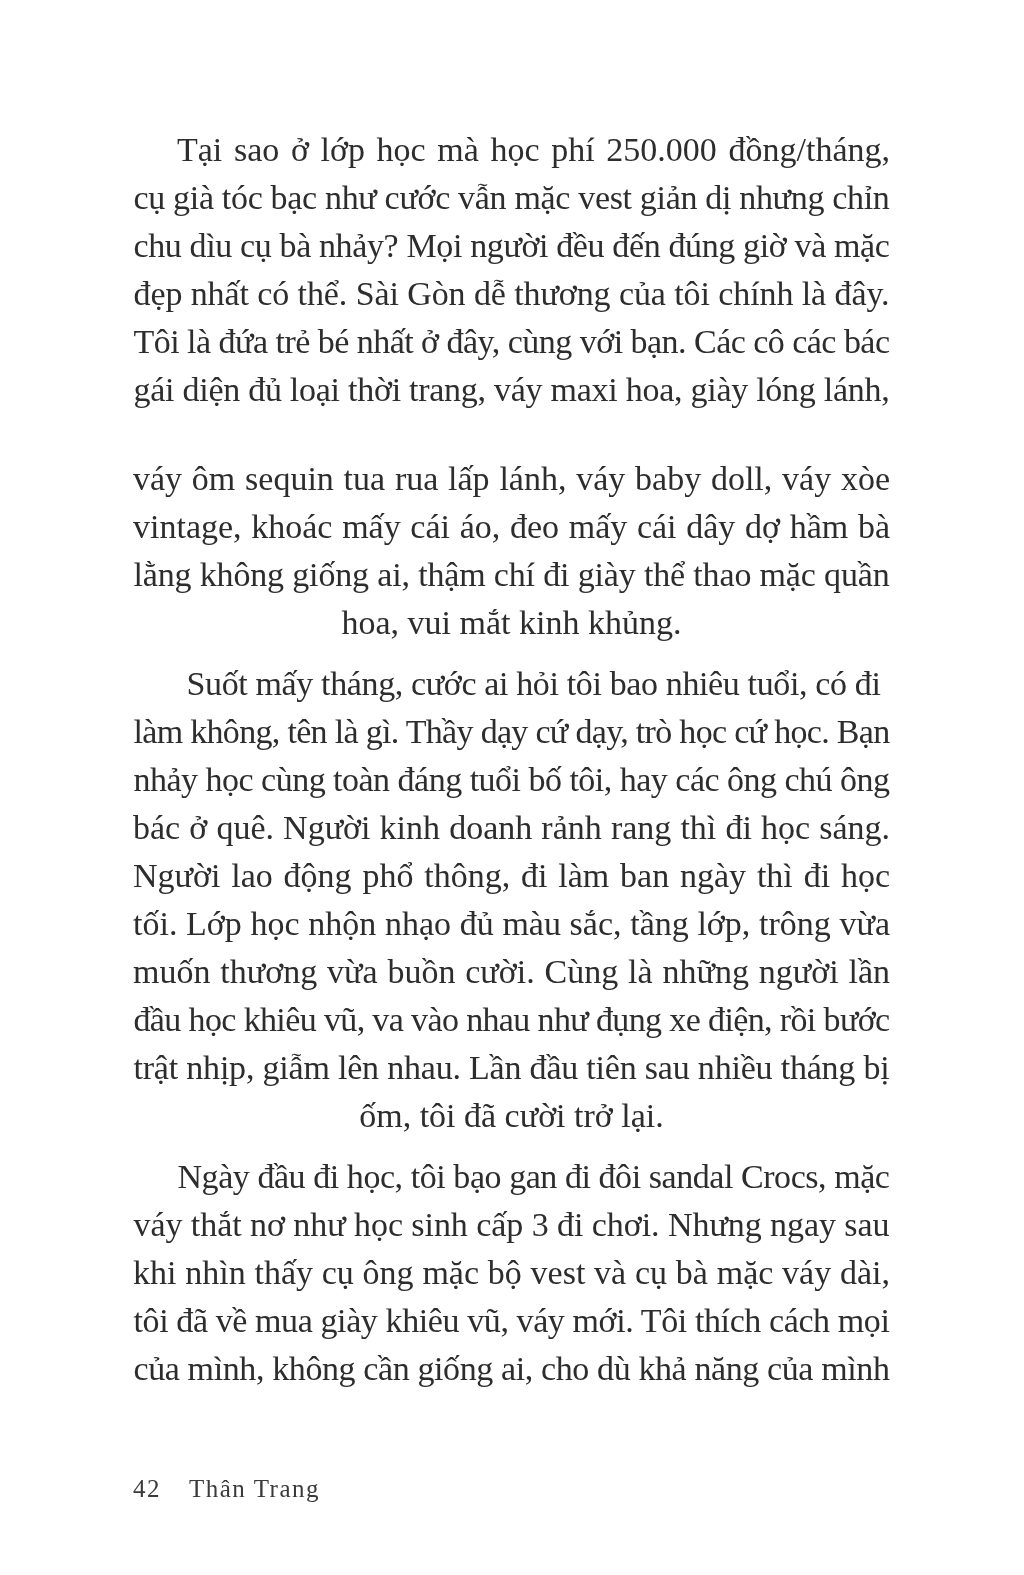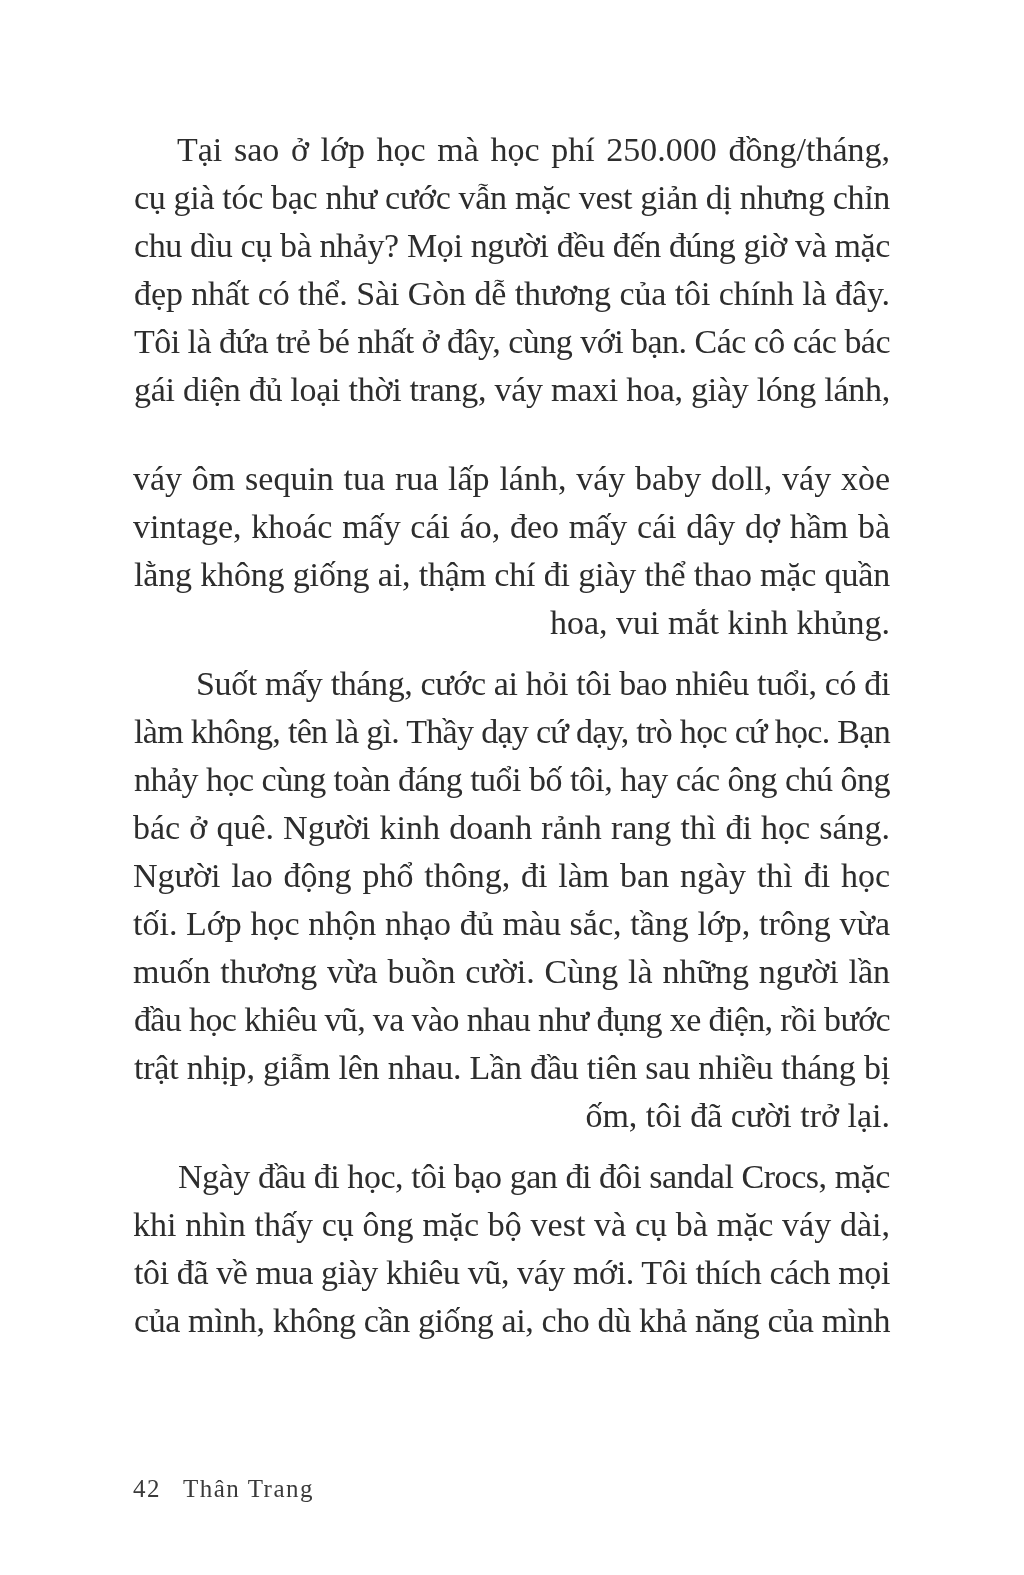--- a/index.html
+++ b/index.html
@@ -17,30 +17,30 @@
     top: 126px;
     width: 757px;
   }
   .paragraph + .paragraph { margin-top: 13px; }
   .line {
     font-size: 34px;
     line-height: 48px;
     height: 48px;
     color: #2d2d2d;
     white-space: nowrap;
-    text-align: right;
+    text-align: center;
   }
   .line.indent { padding-left: 44px; }
   .page-footer {
     position: absolute;
     left: 133px;
     top: 1474px;
     display: flex;
     align-items: baseline;
-    gap: 22px;
+    gap: 28px;
     font-size: 25px;
     line-height: 30px;
     color: #3a3a3a;
     letter-spacing: 1.5px;
   }
 </style>
 </head>
 <body>
 
 <main class="text-block">
@@ -63,20 +63,21 @@
       <div class="line" style="word-spacing: 0.610795px;">bác ở quê. Người kinh doanh rảnh rang thì đi học sáng.</div>
       <div class="line" style="word-spacing: 2.32386px;">Người lao động phổ thông, đi làm ban ngày thì đi học</div>
       <div class="line" style="word-spacing: 0.178977px;">tối. Lớp học nhộn nhạo đủ màu sắc, tầng lớp, trông vừa</div>
       <div class="line" style="word-spacing: 1.3559px;">muốn thương vừa buồn cười. Cùng là những người lần</div>
       <div class="line" style="letter-spacing: -0.630859px;">đầu học khiêu vũ, va vào nhau như đụng xe điện, rồi bước</div>
       <div class="line" style="letter-spacing: -0.204221px;">trật nhịp, giẫm lên nhau. Lần đầu tiên sau nhiều tháng bị</div>
       <div class="line last">ốm, tôi đã cười trở lại.</div>
     </div>
     <div class="paragraph">
       <div class="line indent" style="letter-spacing: -0.444575px;">Ngày đầu đi học, tôi bạo gan đi đôi sandal Crocs, mặc</div>
+      <div class="line" style="letter-spacing: -0.0610532px;">váy thắt nơ như học sinh cấp 3 đi chơi. Nhưng ngay sau</div>
       <div class="line" style="word-spacing: 0.272837px;">khi nhìn thấy cụ ông mặc bộ vest và cụ bà mặc váy dài,</div>
       <div class="line" style="letter-spacing: -0.400112px;">tôi đã về mua giày khiêu vũ, váy mới. Tôi thích cách mọi</div>
       <div class="line last" style="letter-spacing: -0.390625px;">của mình, không cần giống ai, cho dù khả năng của mình</div>
     </div>
   </main>
 
 <footer class="page-footer">
   <span>42</span>
   <span>Thân Trang</span>
 </footer>

